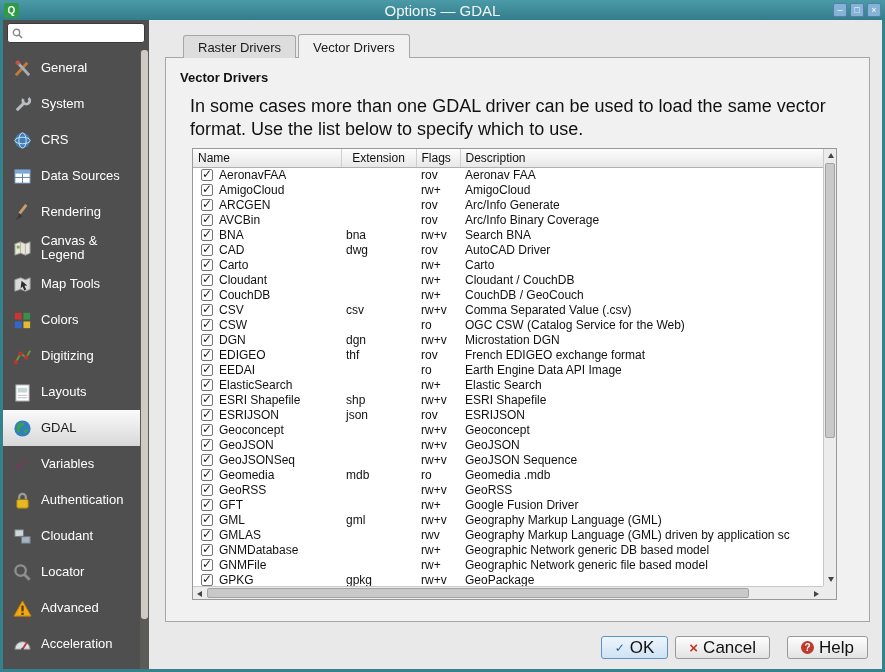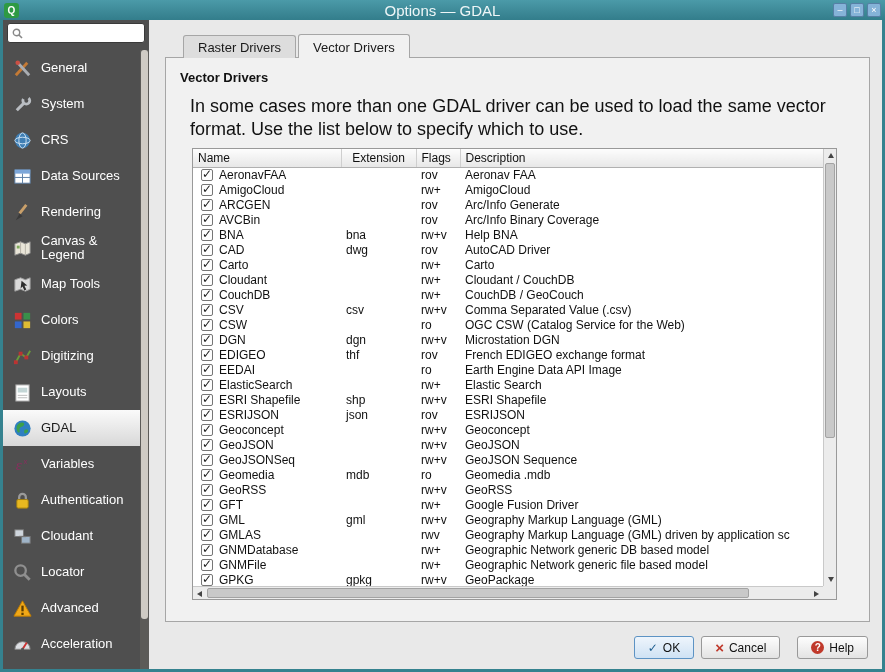--- a/index.html
+++ b/index.html
@@ -59,21 +59,21 @@
   .sb-btn { position:absolute; width:13px; height:13px; display:flex; align-items:center; justify-content:center; cursor:pointer; }
   .tri-up { width:0; height:0; border-left:3.5px solid transparent; border-right:3.5px solid transparent; border-bottom:5px solid #444; }
   .tri-down { width:0; height:0; border-left:3.5px solid transparent; border-right:3.5px solid transparent; border-top:5px solid #444; }
   .tri-left { width:0; height:0; border-top:3.5px solid transparent; border-bottom:3.5px solid transparent; border-right:5px solid #444; }
   .tri-right { width:0; height:0; border-top:3.5px solid transparent; border-bottom:3.5px solid transparent; border-left:5px solid #444; }
   .vthumb { position:absolute; left:1px; right:1px; top:14px; height:63%; background:#c9c9c9; border:1px solid #a3a3a3; border-radius:2px; cursor:pointer; }
   .hthumb { position:absolute; top:1px; bottom:1px; left:14px; width:86%; background:#c9c9c9; border:1px solid #a3a3a3; border-radius:2px; cursor:pointer; }
 
   
   .footer { position:absolute; right:14px; bottom:10px; display:flex; gap:7px; align-items:center; }
-  .btn { display:flex; align-items:center; gap:5px; padding:3px 13px; font-size:12px; color:#111; background:linear-gradient(#fdfdfd,#e3e3e3); border:1px solid #999; border-radius:3px; cursor:pointer; height:23px; }
+  .btn { display:flex; align-items:center; gap:5px; padding:3px 13px; font-size:17px; color:#111; background:linear-gradient(#fdfdfd,#e3e3e3); border:1px solid #999; border-radius:3px; cursor:pointer; height:23px; }
   .btn.default { background:linear-gradient(#eef5fc,#cfe2f4); border-color:#5d93c4; }
   .btn .bicon { font-size:12px; font-weight:bold; line-height:1; }
   .ic-ok::before { content:"✓"; color:#1f5f8f; }
   .ic-cancel::before { content:"×"; color:#c0392b; font-size:15px; }
   .ic-help { width:13px; height:13px; border-radius:50%; background:#c0392b; color:#fff; font-size:10px; font-weight:bold; display:flex; align-items:center; justify-content:center; }
   .ic-help::before { content:"?"; }
   .btn.help { margin-left:10px; }
 </style>
 </head>
 <body>
@@ -339,21 +339,21 @@
     <td class="c-name"><span class="cb checked"></span><span>AVCBin</span></td>
     <td></td>
     <td>rov</td>
     <td>Arc/Info Binary Coverage</td>
   </tr>
 
   <tr>
     <td class="c-name"><span class="cb checked"></span><span>BNA</span></td>
     <td>bna</td>
     <td>rw+v</td>
-    <td>Help BNA</td>
+    <td>Search BNA</td>
   </tr>
 
   <tr>
     <td class="c-name"><span class="cb checked"></span><span>CAD</span></td>
     <td>dwg</td>
     <td>rov</td>
     <td>AutoCAD Driver</td>
   </tr>
 
   <tr>

